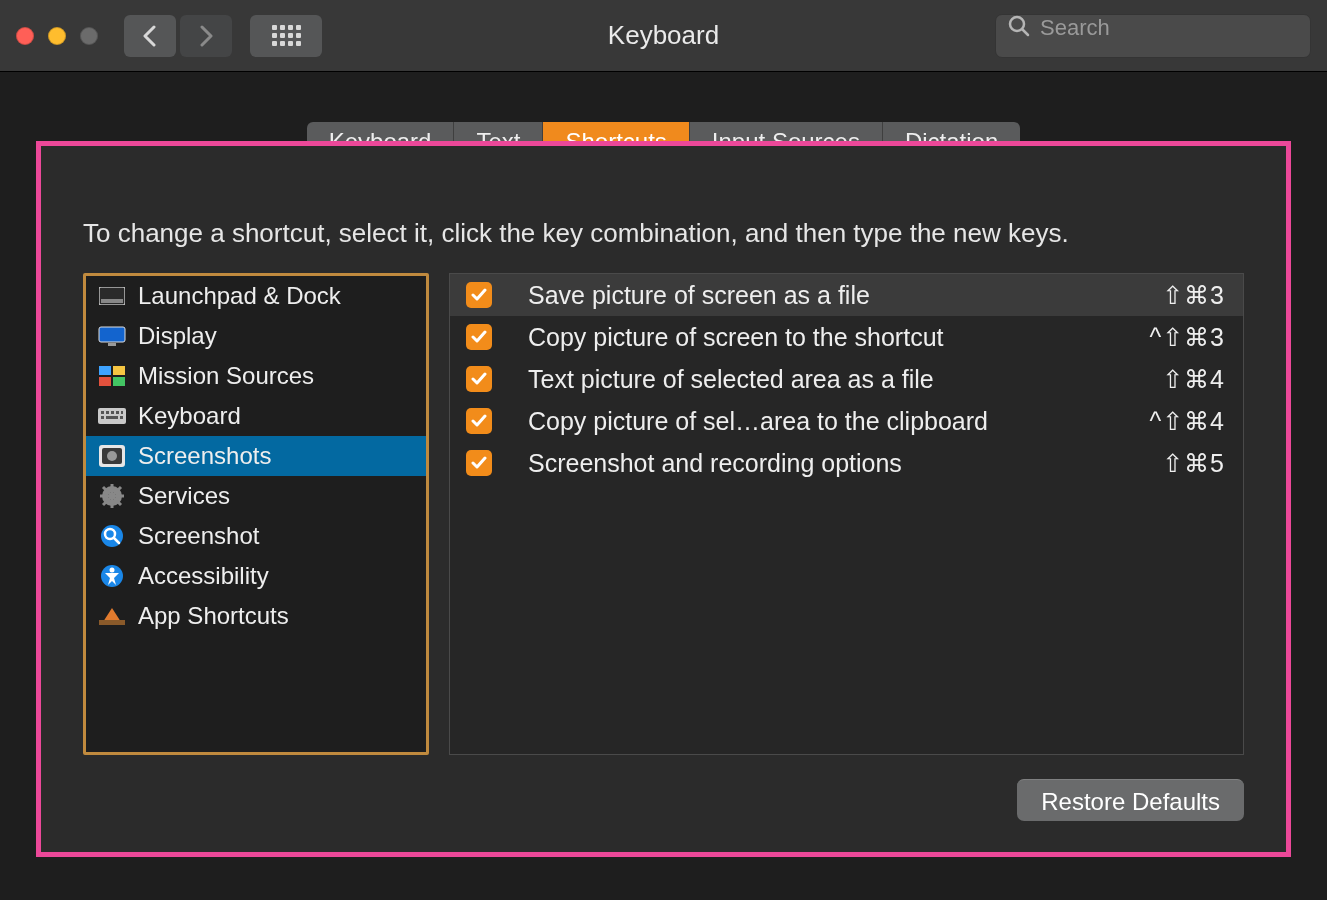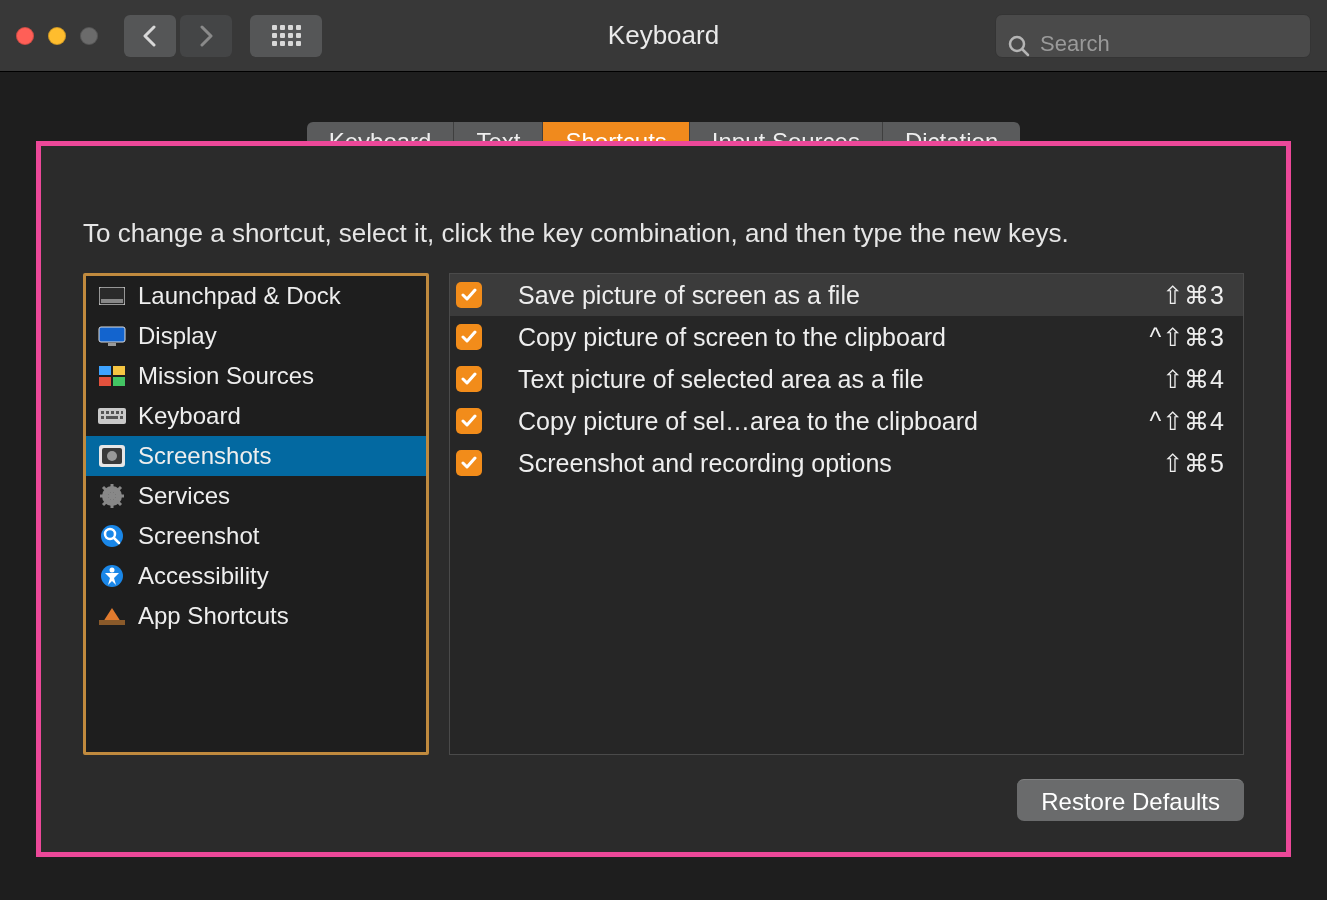--- a/index.html
+++ b/index.html
@@ -54,21 +54,21 @@
     left:50%; transform:translateX(-50%);
     font-size: 26px; color:#eaeaea; font-weight:400;
   }
 
   .search-wrap {
     margin-left: auto;
     width: 316px; height: 44px;
     background: #4a4a4a;
     border-radius: 7px;
     border: 1px solid #343434;
-    display:flex; align-items:flex-end;
+    display:flex; align-items:flex-start;
     padding: 0 12px; gap: 10px;
   }
   .search-wrap svg { flex: none; }
   .search-input {
     flex:1; background:transparent; border:none; outline:none;
     color:#e0e0e0; font-size:22px;
   }
   .search-input::placeholder { color:#9a9a9a; }
 
   
@@ -148,21 +148,21 @@
   .list {
     flex:1;
     height: 482px;
     background: #262626;
     border: 1px solid #4a4a4a;
     overflow:hidden;
   }
   .row {
     display:flex; align-items:center;
     height: 42px;
-    padding: 0 18px 0 6px;
+    padding: 0 18px 0 16px;
     gap: 14px;
     font-size: 25px;
   }
   .row.hl { background:#3b3b3b; }
   .row .chk {
     width: 26px; height: 26px;
     background:#f28c1a;
     border-radius:5px;
     display:flex; align-items:center; justify-content:center;
     flex:none;
@@ -365,21 +365,21 @@
             </span>
             <span class="label">Save picture of screen as a file</span>
             <span class="keys">⇧⌘3</span>
           </div>
           <div class="row">
             <span class="chk">
               <svg width="16" height="14" viewBox="0 0 16 14">
                 <polyline points="2,7 6,11 14,2" fill="none" stroke="#fff" stroke-width="3" stroke-linecap="round" stroke-linejoin="round"></polyline>
               </svg>
             </span>
-            <span class="label">Copy picture of screen to the clipboard</span>
+            <span class="label">Copy picture of screen to the shortcut</span>
             <span class="keys">^⇧⌘3</span>
           </div>
           <div class="row">
             <span class="chk">
               <svg width="16" height="14" viewBox="0 0 16 14">
                 <polyline points="2,7 6,11 14,2" fill="none" stroke="#fff" stroke-width="3" stroke-linecap="round" stroke-linejoin="round"></polyline>
               </svg>
             </span>
             <span class="label">Text picture of selected area as a file</span>
             <span class="keys">⇧⌘4</span>

